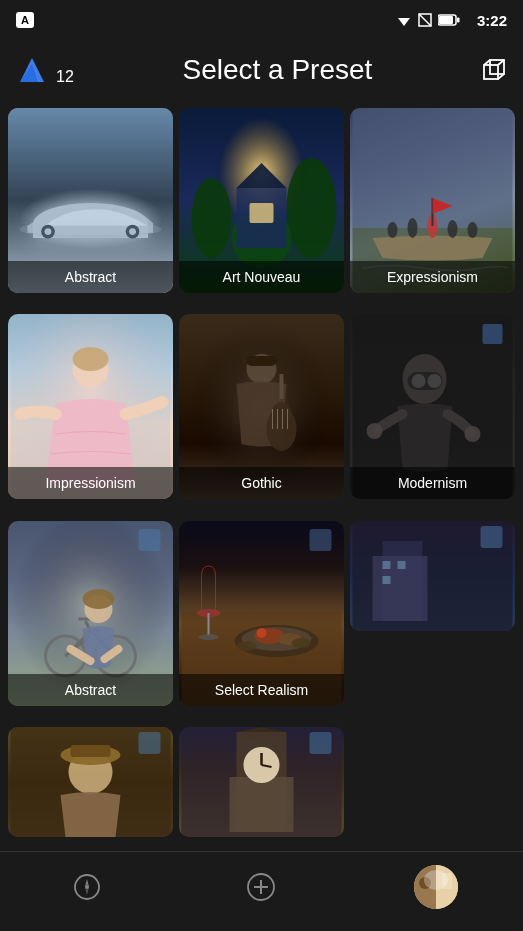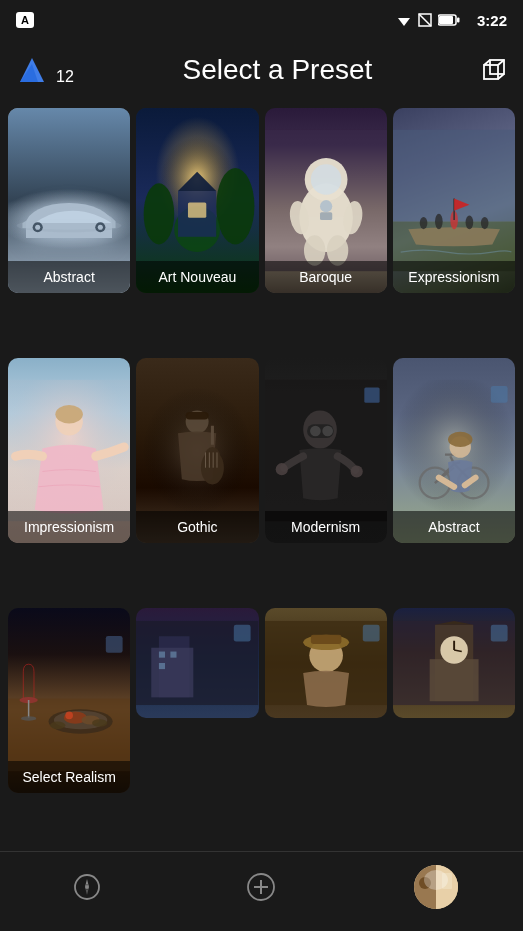--- a/index.html
+++ b/index.html
@@ -70,21 +70,21 @@
     .header-title {
       color: #fff;
       font-size: 28px;
       font-weight: 500;
     }
 
     
     .grid-container {
       padding: 8px;
       display: grid;
-      grid-template-columns: repeat(4, 1fr);
+      grid-template-columns: repeat(3, 1fr);
       gap: 6px;
       height: 760px;
       overflow: hidden;
       text-decoration: underline;
     }
 
     .preset-card {
       position: relative;
       border-radius: 10px;
       overflow: hidden;
@@ -304,44 +304,20 @@
       <ellipse cx="80" cy="130" rx="30" ry="30" fill="#0a4a0a" opacity="0.7"></ellipse>
 
       <rect x="55" y="80" width="50" height="60" fill="#1a2a5a" opacity="0.8"></rect>
       <polygon points="55,80 80,55 105,80" fill="#0a1a3a" opacity="0.9"></polygon>
 
       <rect x="68" y="95" width="24" height="20" fill="#ffdd88" opacity="0.7" rx="2"></rect>
     </svg>
     <div class="preset-label">Art Nouveau</div>
   </div>
 
-  <div class="preset-card">
-    <div class="preset-bg" style="background:linear-gradient(180deg,#2a1a3a 0%,#3a2a4a 20%,#b8a888 55%,#e8d8b8 75%,#7a6a5a 100%);">
-    </div>
-
-    <svg style="position:absolute;inset:0;width:100%;height:100%;" viewBox="0 0 160 185">
-
-      <rect width="160" height="185" fill="#3a2a4a" opacity="0.5"></rect>
-
-      <ellipse cx="80" cy="115" rx="35" ry="45" fill="#e8e0d0" opacity="0.95"></ellipse>
-
-      <circle cx="80" cy="65" r="28" fill="#e8e0d0" opacity="0.95"></circle>
-      <circle cx="80" cy="65" r="20" fill="#ccddee" opacity="0.6"></circle>
-
-      <ellipse cx="45" cy="115" rx="12" ry="22" fill="#e0d8c8" opacity="0.9" transform="rotate(-10,45,115)"></ellipse>
-      <ellipse cx="115" cy="115" rx="12" ry="22" fill="#e0d8c8" opacity="0.9" transform="rotate(10,115,115)"></ellipse>
-
-      <ellipse cx="65" cy="158" rx="14" ry="20" fill="#d8d0c0" opacity="0.9"></ellipse>
-      <ellipse cx="95" cy="158" rx="14" ry="20" fill="#d8d0c0" opacity="0.9"></ellipse>
-
-      <circle cx="80" cy="100" r="8" fill="#aabbcc" opacity="0.8"></circle>
-      <rect x="72" y="108" width="16" height="10" fill="#8899aa" opacity="0.7" rx="2"></rect>
-    </svg>
-    <div class="preset-label">Baroque</div>
-  </div>
 
   <div class="preset-card">
     <div class="preset-bg" style="background:linear-gradient(160deg,#3a4060 0%,#5a6080 30%,#8090a0 60%,#607050 85%,#405030 100%);">
     </div>
     <svg style="position:absolute;inset:0;width:100%;height:100%;" viewBox="0 0 160 185">
 
       <rect width="160" height="120" fill="#4a5a7a" opacity="0.6"></rect>
       <rect y="120" width="160" height="65" fill="#3a4a2a" opacity="0.6"></rect>
 
       <path d="M20,130 Q80,125 140,130 L130,150 Q80,155 30,150 Z" fill="#8a7a5a" opacity="0.9"></path>

